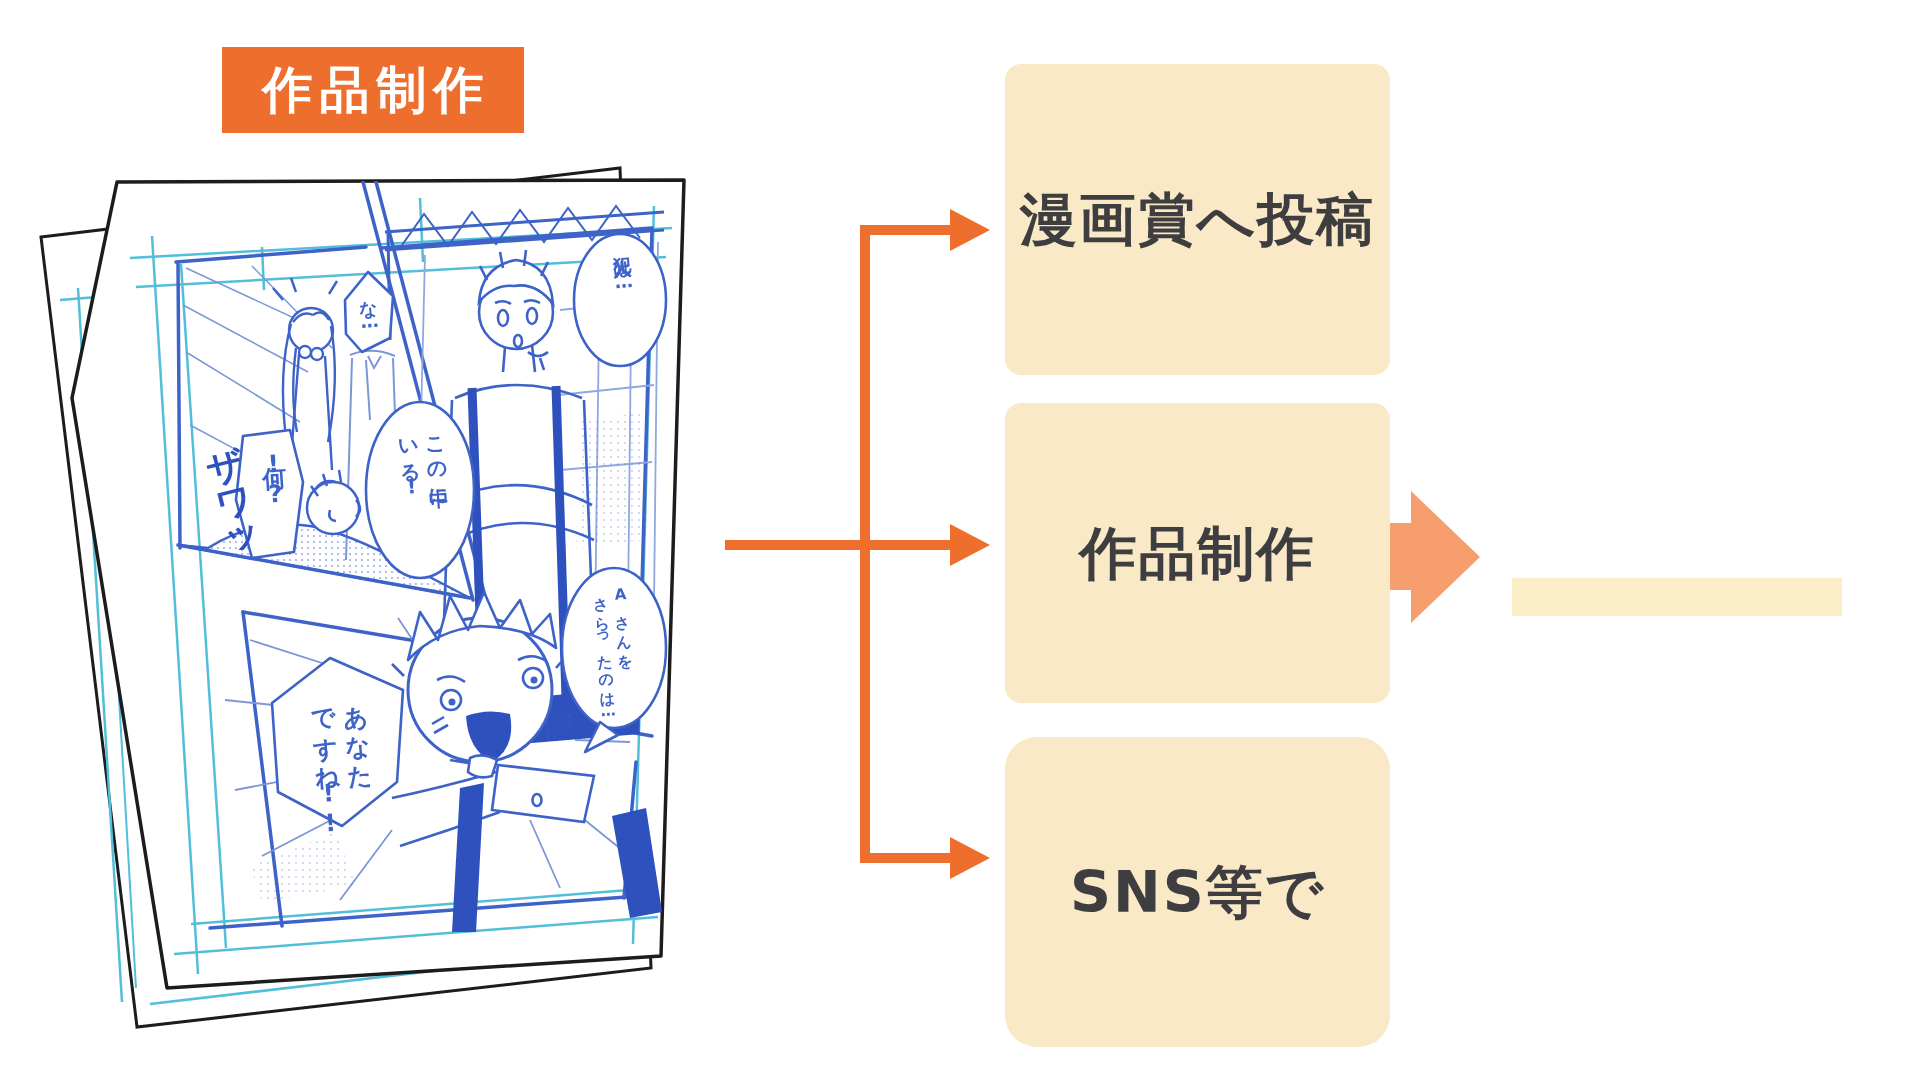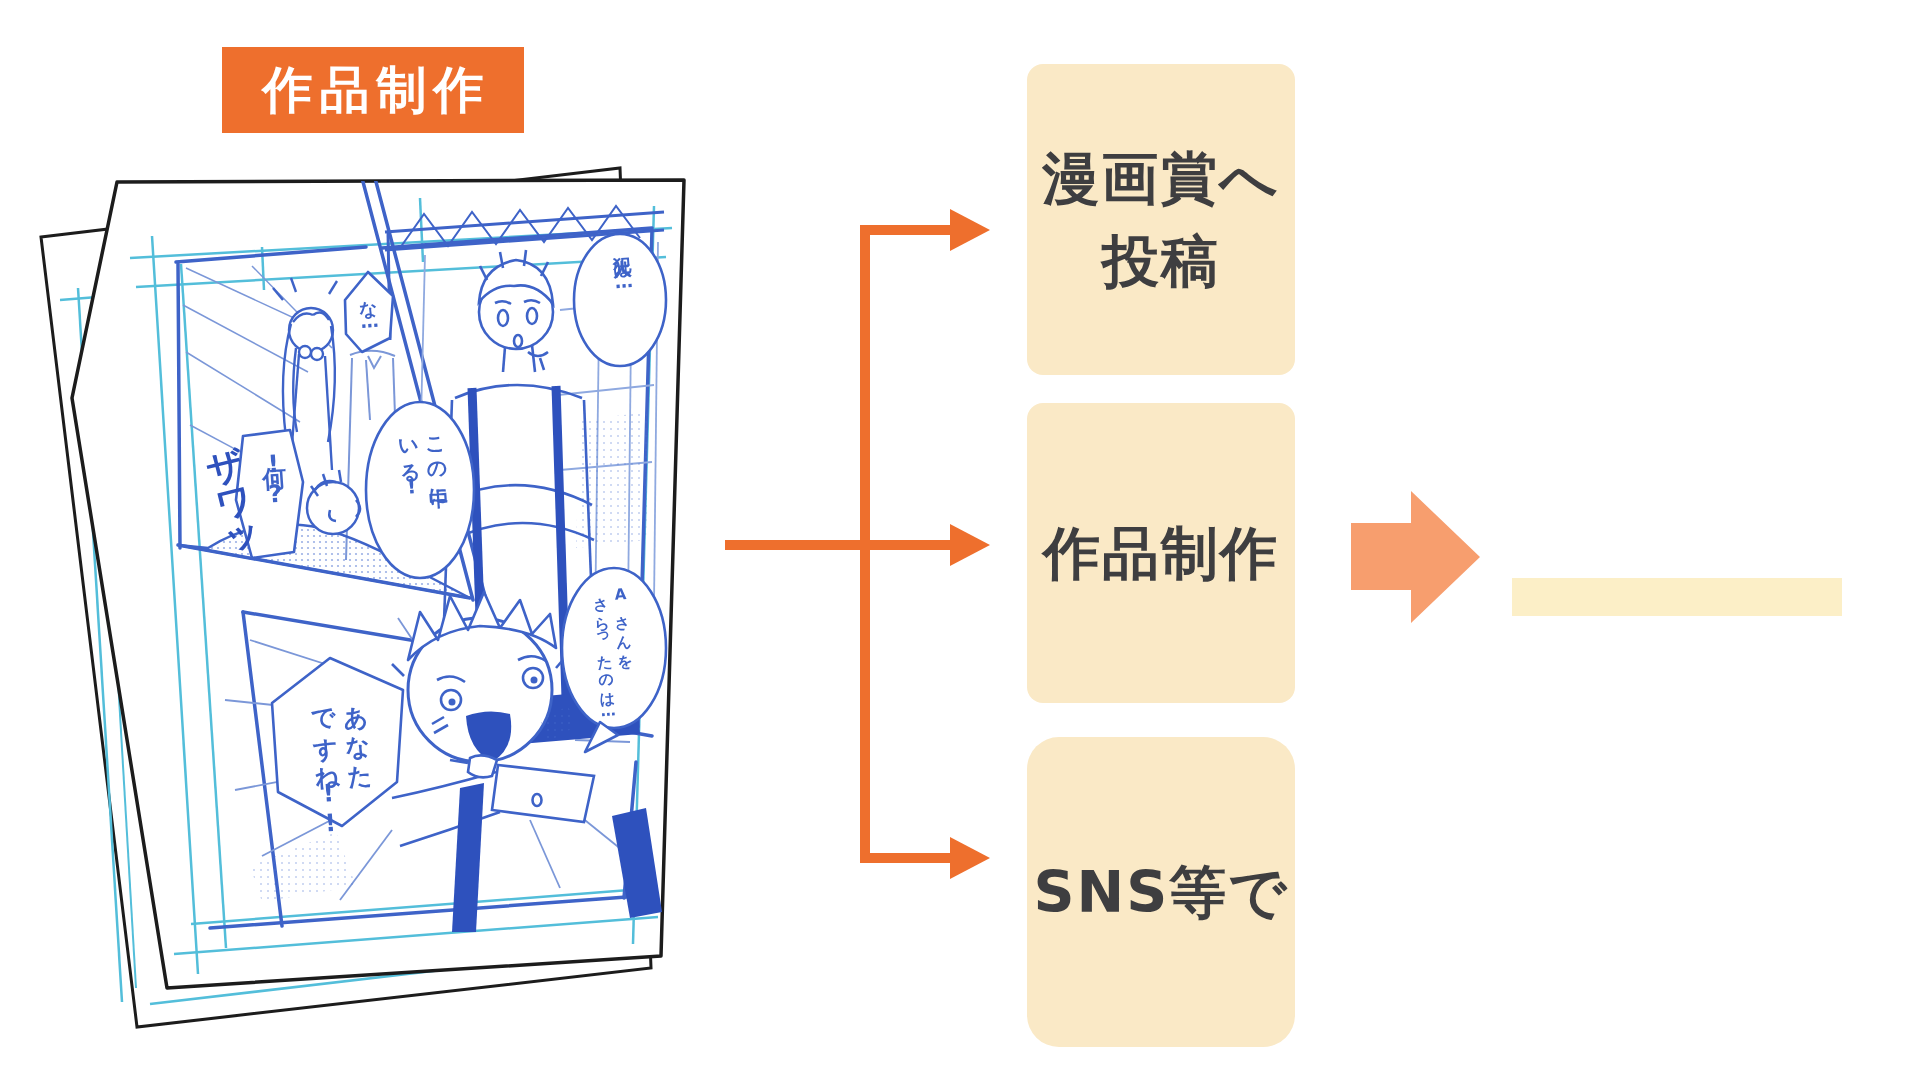--- a/index.html
+++ b/index.html
@@ -23,22 +23,22 @@
   .badge{
     position:absolute;left:222px;top:47px;width:302px;height:86px;
     background:var(--orange);display:flex;align-items:center;justify-content:center;
   }
   .badge-label{
     color:#fff;font-size:50px;font-weight:900;letter-spacing:7px;line-height:1;
     padding-left:7px;
   }
 
   .flow-box{
-    position:absolute;left:1027px;width:268px;background:var(--cream);
-    border-radius:16px;display:flex;flex-direction:column;align-items:center;justify-content:center;
+    position:absolute;left:1005px;width:385px;background:var(--cream);
+    border-radius:16px;display:flex;flex-direction:row;align-items:center;justify-content:center;
   }
   .flow-box .box-line{
     color:var(--ink);font-size:57px;font-weight:900;letter-spacing:2px;line-height:1.45;
     white-space:nowrap;
   }
   #box-award{top:64px;height:311px;}
   #box-mochikomi{top:403px;height:300px;}
   #box-sns{top:737px;height:310px;border-radius:32px;}
 
   .result-band{

